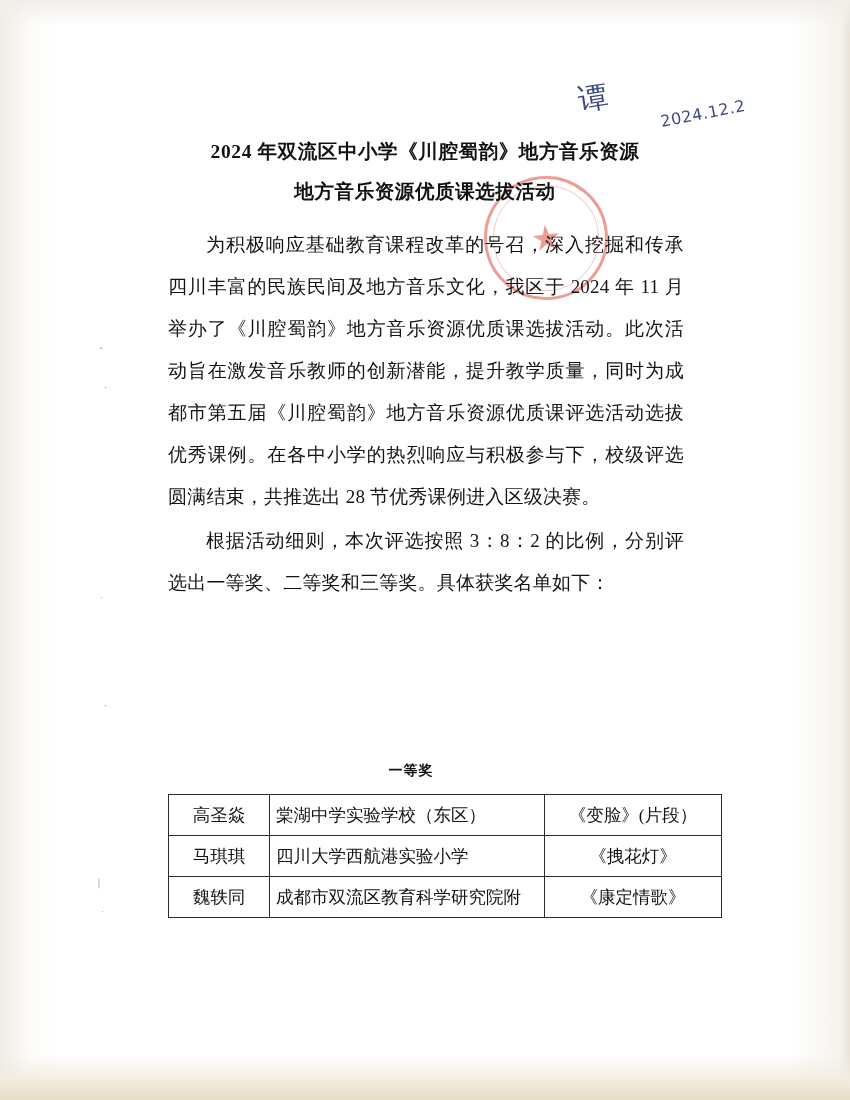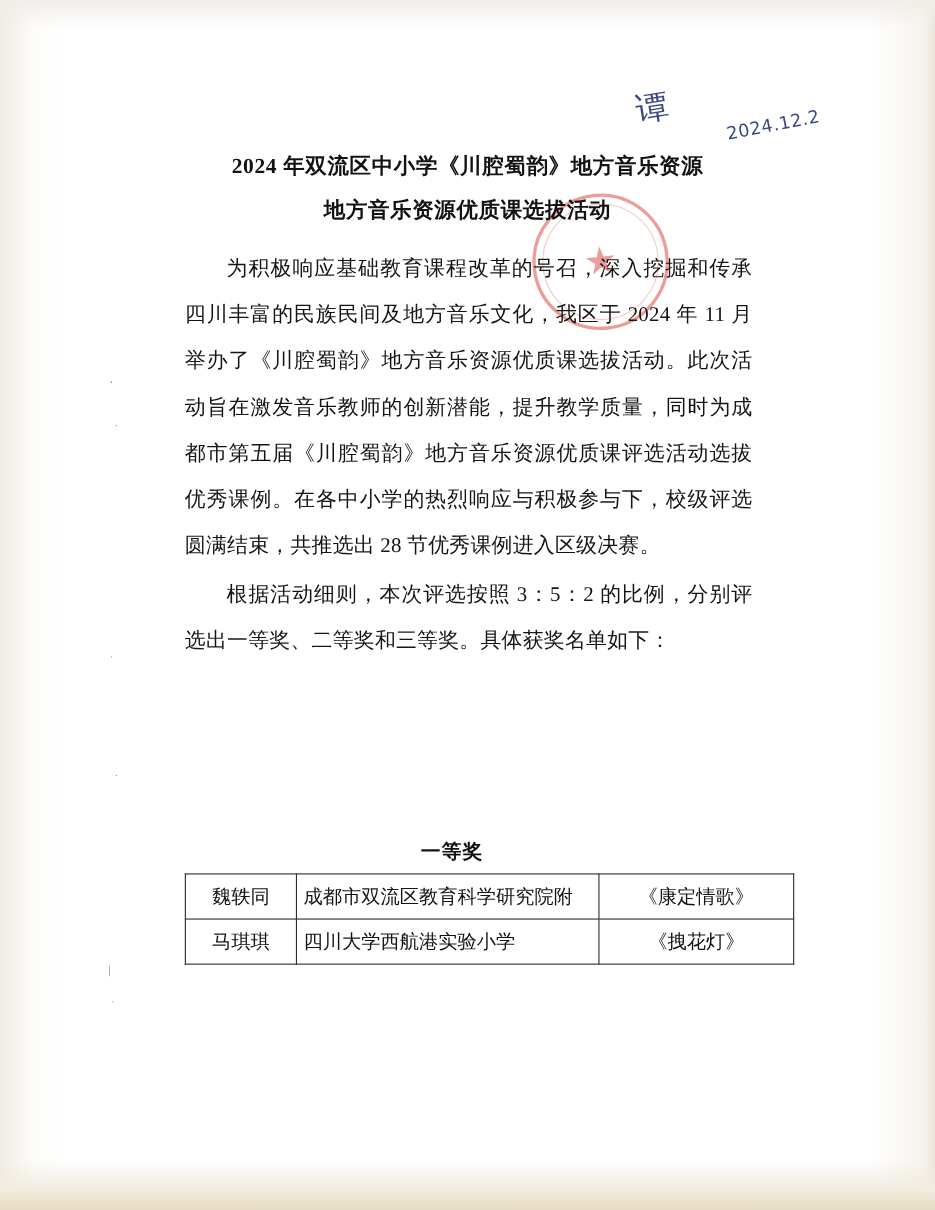--- a/index.html
+++ b/index.html
@@ -83,21 +83,21 @@
     letter-spacing: 0.2px;
   }
 
   
   .award-heading {
     position: absolute;
     top: 762px;
     left: 0;
     width: 822px;
     text-align: center;
-    font-size: 18px;
+    font-size: 14px;
     font-weight: bold;
     color: #121212;
     letter-spacing: 1px;
   }
 
   
   .award-table-wrap {
     position: absolute;
     top: 794px;
     left: 168px;
@@ -206,38 +206,43 @@
       <div class="seal-inner">★</div>
     </div>
 
     <div class="title-block">
       <div class="title-line">2024 年双流区中小学《川腔蜀韵》地方音乐资源</div>
       <div class="title-line">地方音乐资源优质课选拔活动</div>
     </div>
 
     <div class="body-block">
       <p class="para">为积极响应基础教育课程改革的号召，深入挖掘和传承四川丰富的民族民间及地方音乐文化，我区于 2024 年 11 月举办了《川腔蜀韵》地方音乐资源优质课选拔活动。此次活动旨在激发音乐教师的创新潜能，提升教学质量，同时为成都市第五届《川腔蜀韵》地方音乐资源优质课评选活动选拔优秀课例。在各中小学的热烈响应与积极参与下，校级评选圆满结束，共推选出 28 节优秀课例进入区级决赛。</p>
-      <p class="para">根据活动细则，本次评选按照 3：5：2 的比例，分别评选出一等奖、二等奖和三等奖。具体获奖名单如下：</p>
+      <p class="para">根据活动细则，本次评选按照 3：8：2 的比例，分别评选出一等奖、二等奖和三等奖。具体获奖名单如下：</p>
     </div>
 
     <div class="award-heading">一等奖</div>
 
     <div class="award-table-wrap">
       <table class="award-table">
         <tbody>
           <tr>
-            <td class="col-name">魏轶同</td>
-            <td class="col-school">成都市双流区教育科学研究院附</td>
-            <td class="col-work">《康定情歌》</td>
+            <td class="col-name">高圣焱</td>
+            <td class="col-school">棠湖中学实验学校（东区）</td>
+            <td class="col-work">《变脸》(片段）</td>
           </tr>
           <tr>
             <td class="col-name">马琪琪</td>
             <td class="col-school">四川大学西航港实验小学</td>
             <td class="col-work">《拽花灯》</td>
           </tr>
+          <tr>
+            <td class="col-name">魏轶同</td>
+            <td class="col-school">成都市双流区教育科学研究院附</td>
+            <td class="col-work">《康定情歌》</td>
+          </tr>
         </tbody>
       </table>
     </div>
 
     <div class="mark m1">·</div>
     <div class="mark m2">·</div>
     <div class="mark m3">·</div>
     <div class="mark m4">·</div>
     <div class="mark m5">\</div>
     <div class="mark m6">·</div>

